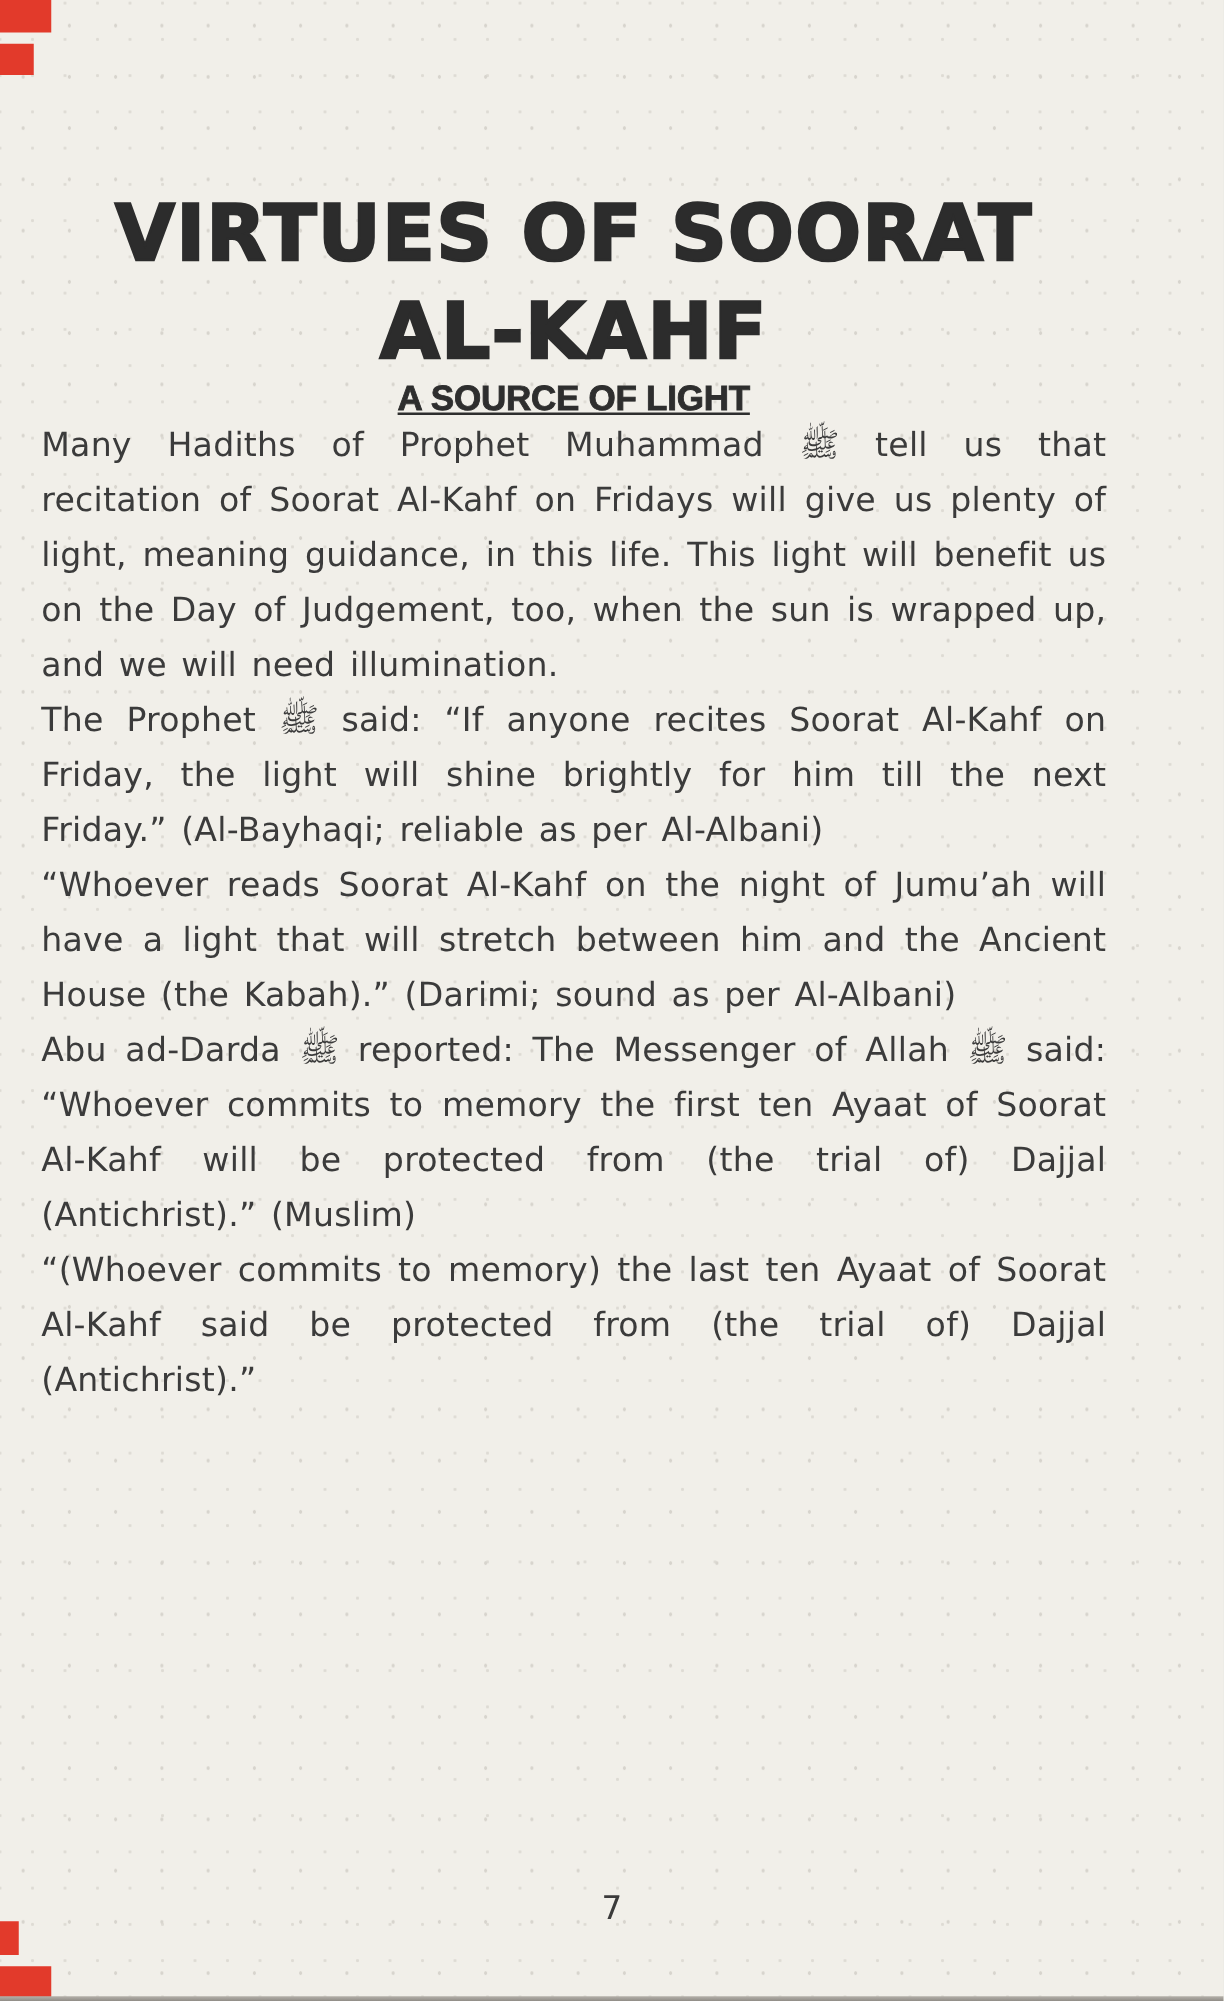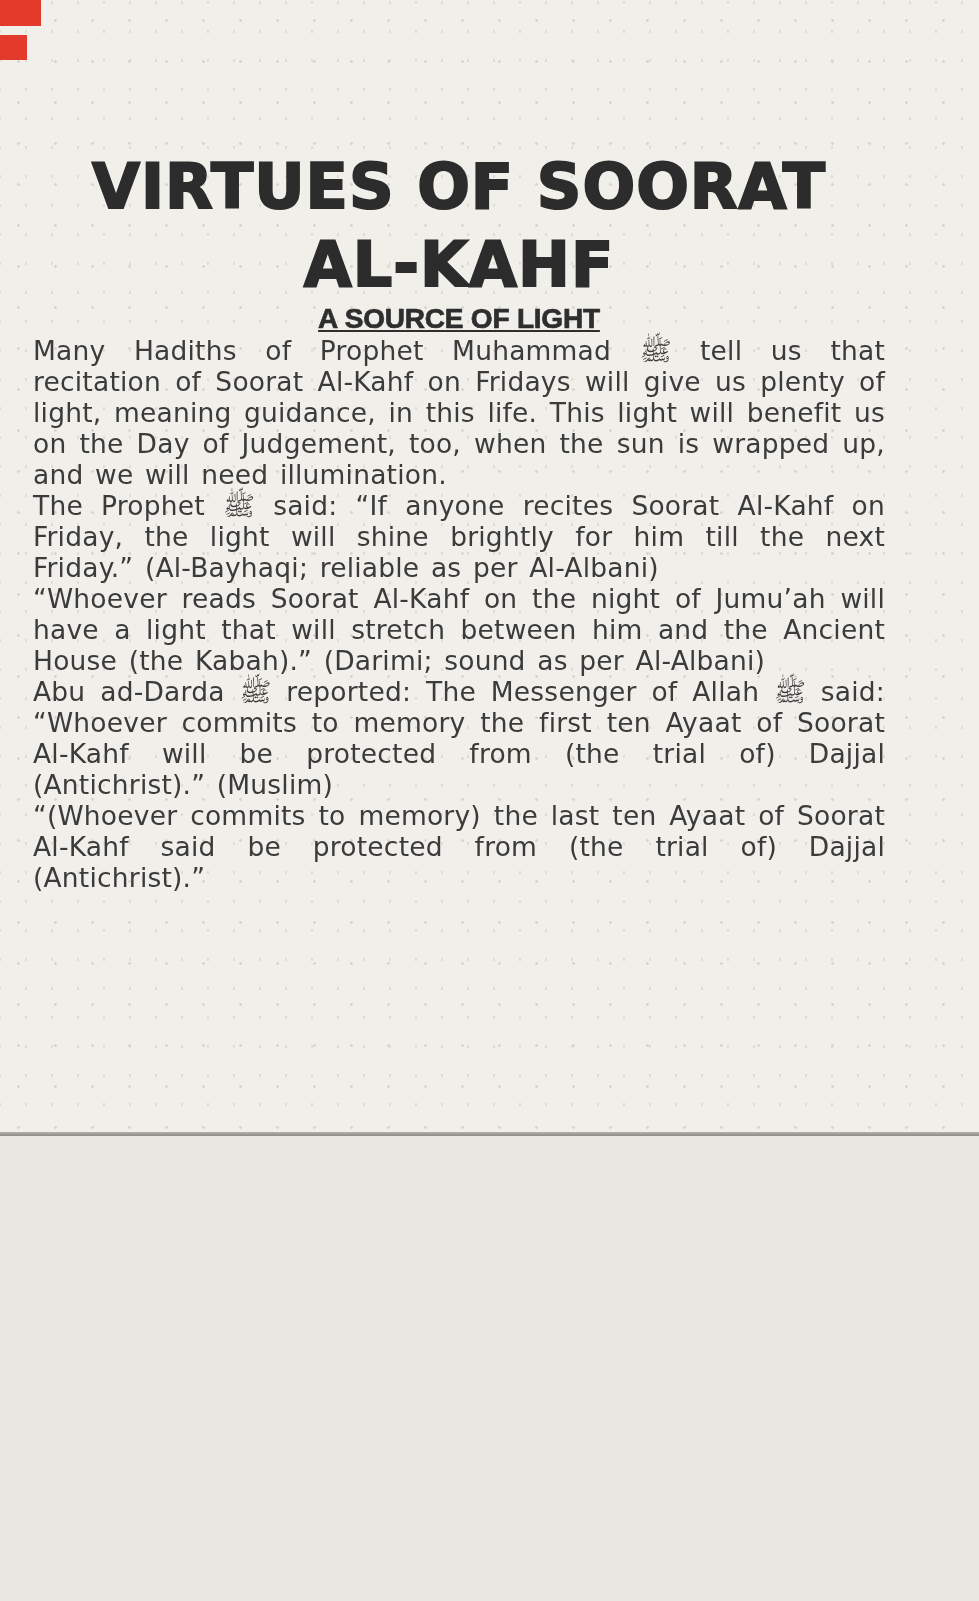--- a/index.html
+++ b/index.html
@@ -3,21 +3,21 @@
 <meta charset="utf-8">
 <style>
   html, body {
     margin: 0;
     padding: 0;
     background: #e9e7e2;
   }
   .page {
     position: relative;
     width: 979px;
-    height: 1136px;
+    height: 1601px;
     overflow: hidden;
     background-color: #f1efe9;
     background-image:
       radial-gradient(#d7d4cd 1.2px, transparent 1.4px),
       radial-gradient(#dedbd4 1px, transparent 1.2px);
     background-size: 37px 41px, 26px 29px;
     background-position: 0 0, 13px 17px;
     font-family: "DejaVu Sans", sans-serif;
     color: #3b3b3b;
   }
@@ -46,21 +46,21 @@
     font-weight: bold;
     letter-spacing: -0.2px;
     color: #2e2e2e;
     -webkit-text-stroke: 0.7px #2e2e2e;
   }
   .heading-1 { margin-top: 92px; margin-bottom: 8px; text-decoration: underline; }
   .heading-2 { margin-top: 50px; margin-bottom: 10px; }
   p.body-par {
     margin: 0;
     font-size: 26.5px;
-    line-height: 31px;
+    line-height: 44px;
     text-align: justify;
     word-spacing: 3px;
     letter-spacing: 0.2px;
     color: #3b3b3b;
   }
   .page-number {
     position: absolute;
     left: 0;
     width: 100%;
     top: 1512px;

